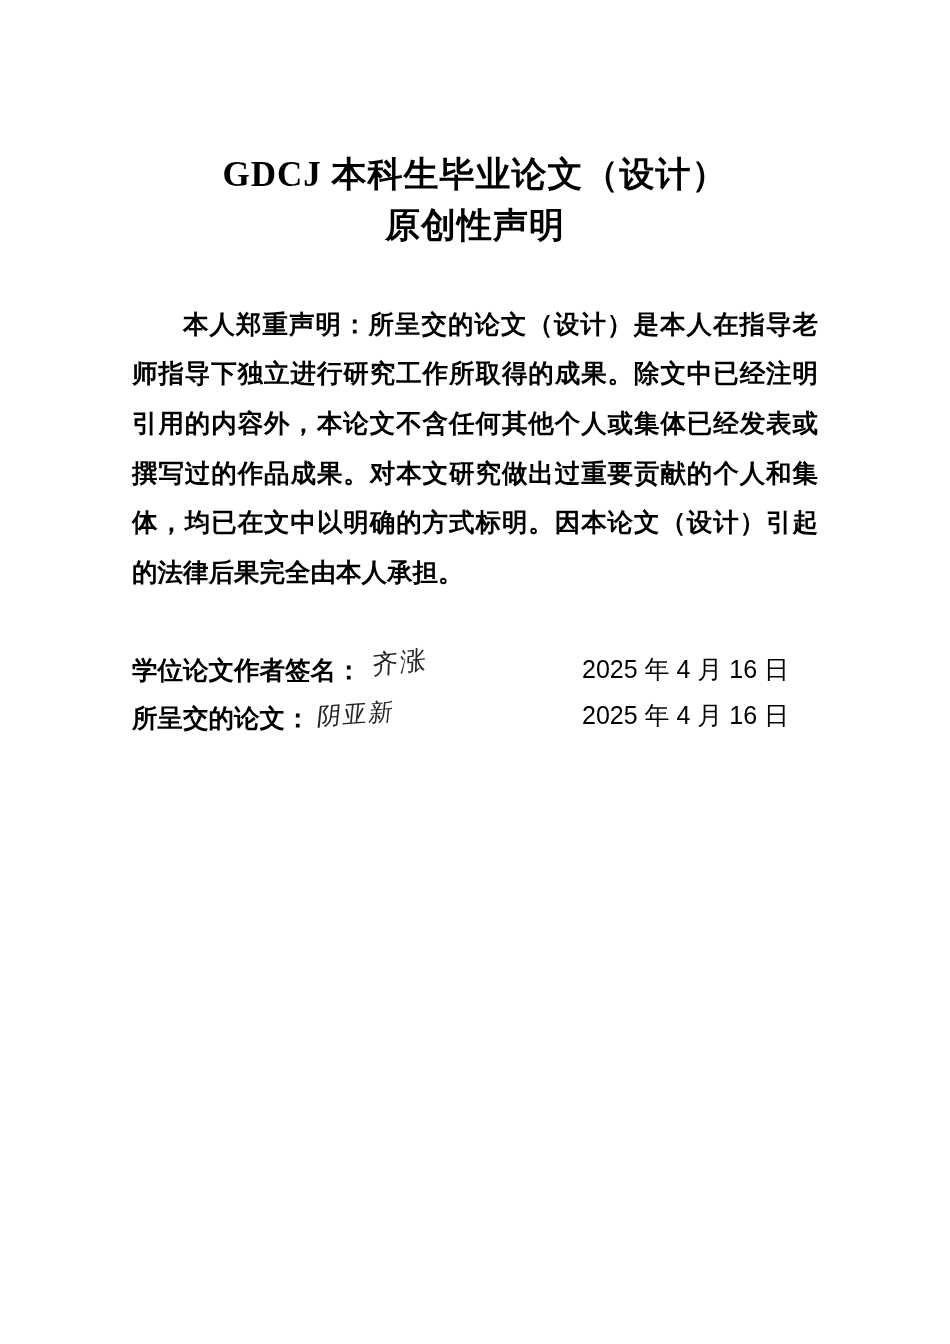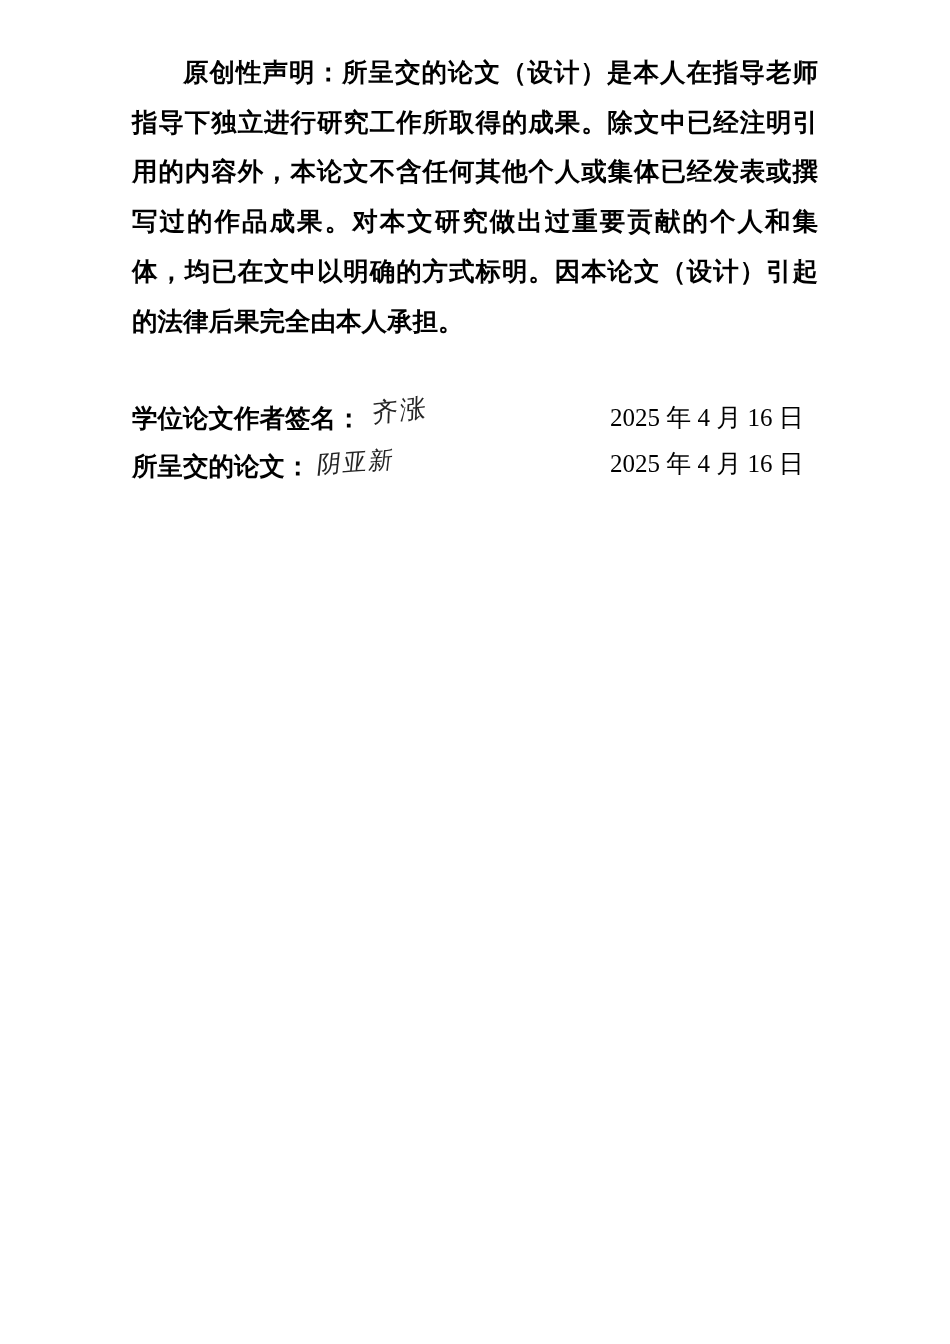--- a/index.html
+++ b/index.html
@@ -78,33 +78,36 @@
     left: 6px;
     top: -6px;
   }
   .sig-date {
     position: absolute;
     left: 450px;
     bottom: 4px;
     font-size: 25px;
     font-weight: normal;
     white-space: nowrap;
-    font-family: Liberation Serif, serif;
-    margin-left: 28px;
+    font-family: Liberation Sans, sans-serif;
   }
   .sig-row.first .sig-date { bottom: 2px; }
 </style>
 </head>
 <body>
 
 <div class="page">
 
+  <div class="title-block">
+    <div class="title-line">GDCJ 本科生毕业论文（设计）</div>
+    <div class="title-line">原创性声明</div>
+  </div>
 
   <div class="body-block">
-    <p class="body-para">原创性声明：所呈交的论文（设计）是本人在指导老师指导下独立进行研究工作所取得的成果。除文中已经注明引用的内容外，本论文不含任何其他个人或集体已经发表或撰写过的作品成果。对本文研究做出过重要贡献的个人和集体，均已在文中以明确的方式标明。因本论文（设计）引起的法律后果完全由本人承担。</p>
+    <p class="body-para">本人郑重声明：所呈交的论文（设计）是本人在指导老师指导下独立进行研究工作所取得的成果。除文中已经注明引用的内容外，本论文不含任何其他个人或集体已经发表或撰写过的作品成果。对本文研究做出过重要贡献的个人和集体，均已在文中以明确的方式标明。因本论文（设计）引起的法律后果完全由本人承担。</p>
   </div>
 
   <div class="sig-block">
 
     <div class="sig-row first">
       <span class="sig-label">学位论文作者签名：</span>
       <span class="sig-handwriting">齐涨</span>
       <span class="sig-date">2025 年 4 月 16 日</span>
     </div>
 

